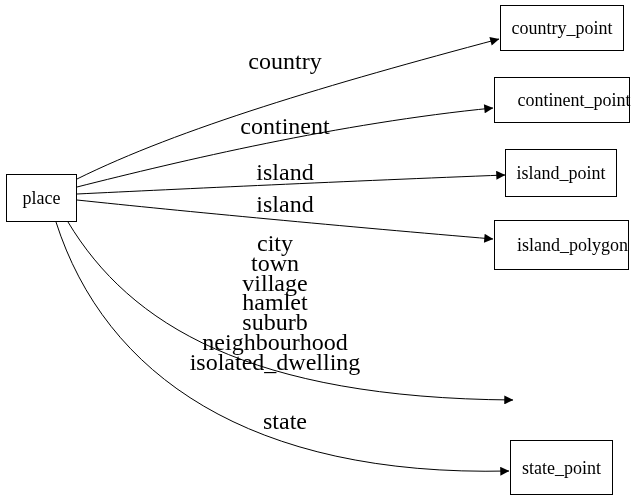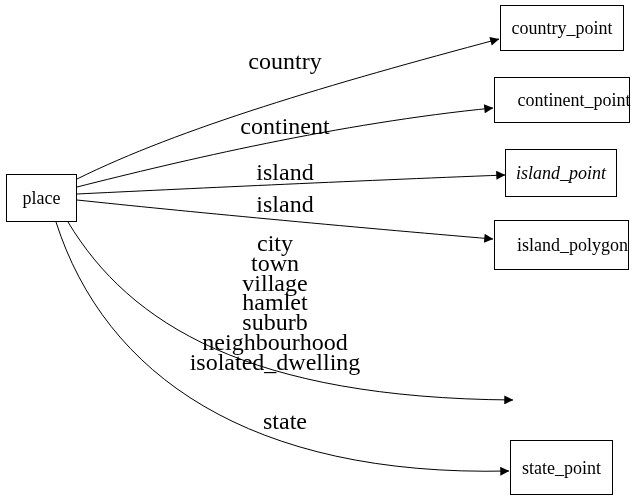--- a/index.html
+++ b/index.html
@@ -70,21 +70,21 @@
 
   <div class="node" style="left:500px; top:5px; width:124px; height:46px;">
     <span>country_point</span>
   </div>
   <div class="node" style="left:6px; top:174px; width:71px; height:48px;">
     <span>place</span>
   </div>
   <div class="node" style="left:494px; top:77px; width:136px; height:46px;padding-left:24px;">
     <span>continent_point</span>
   </div>
-  <div class="node" style="left:505px; top:149px; width:112px; height:48px;font-style:italic;">
+  <div class="node" style="left:505px; top:149px; width:112px; height:48px;">
     <span>island_point</span>
   </div>
   <div class="node" style="left:494px; top:220px; width:135px; height:50px;justify-content:flex-end;">
     <span>island_polygon</span>
   </div>
   <div class="node" style="left:510px; top:440px; width:103px; height:55px;">
     <span>state_point</span>
   </div>
 
   <div class="elabel" style="left:285px; top:62px;">country</div>

